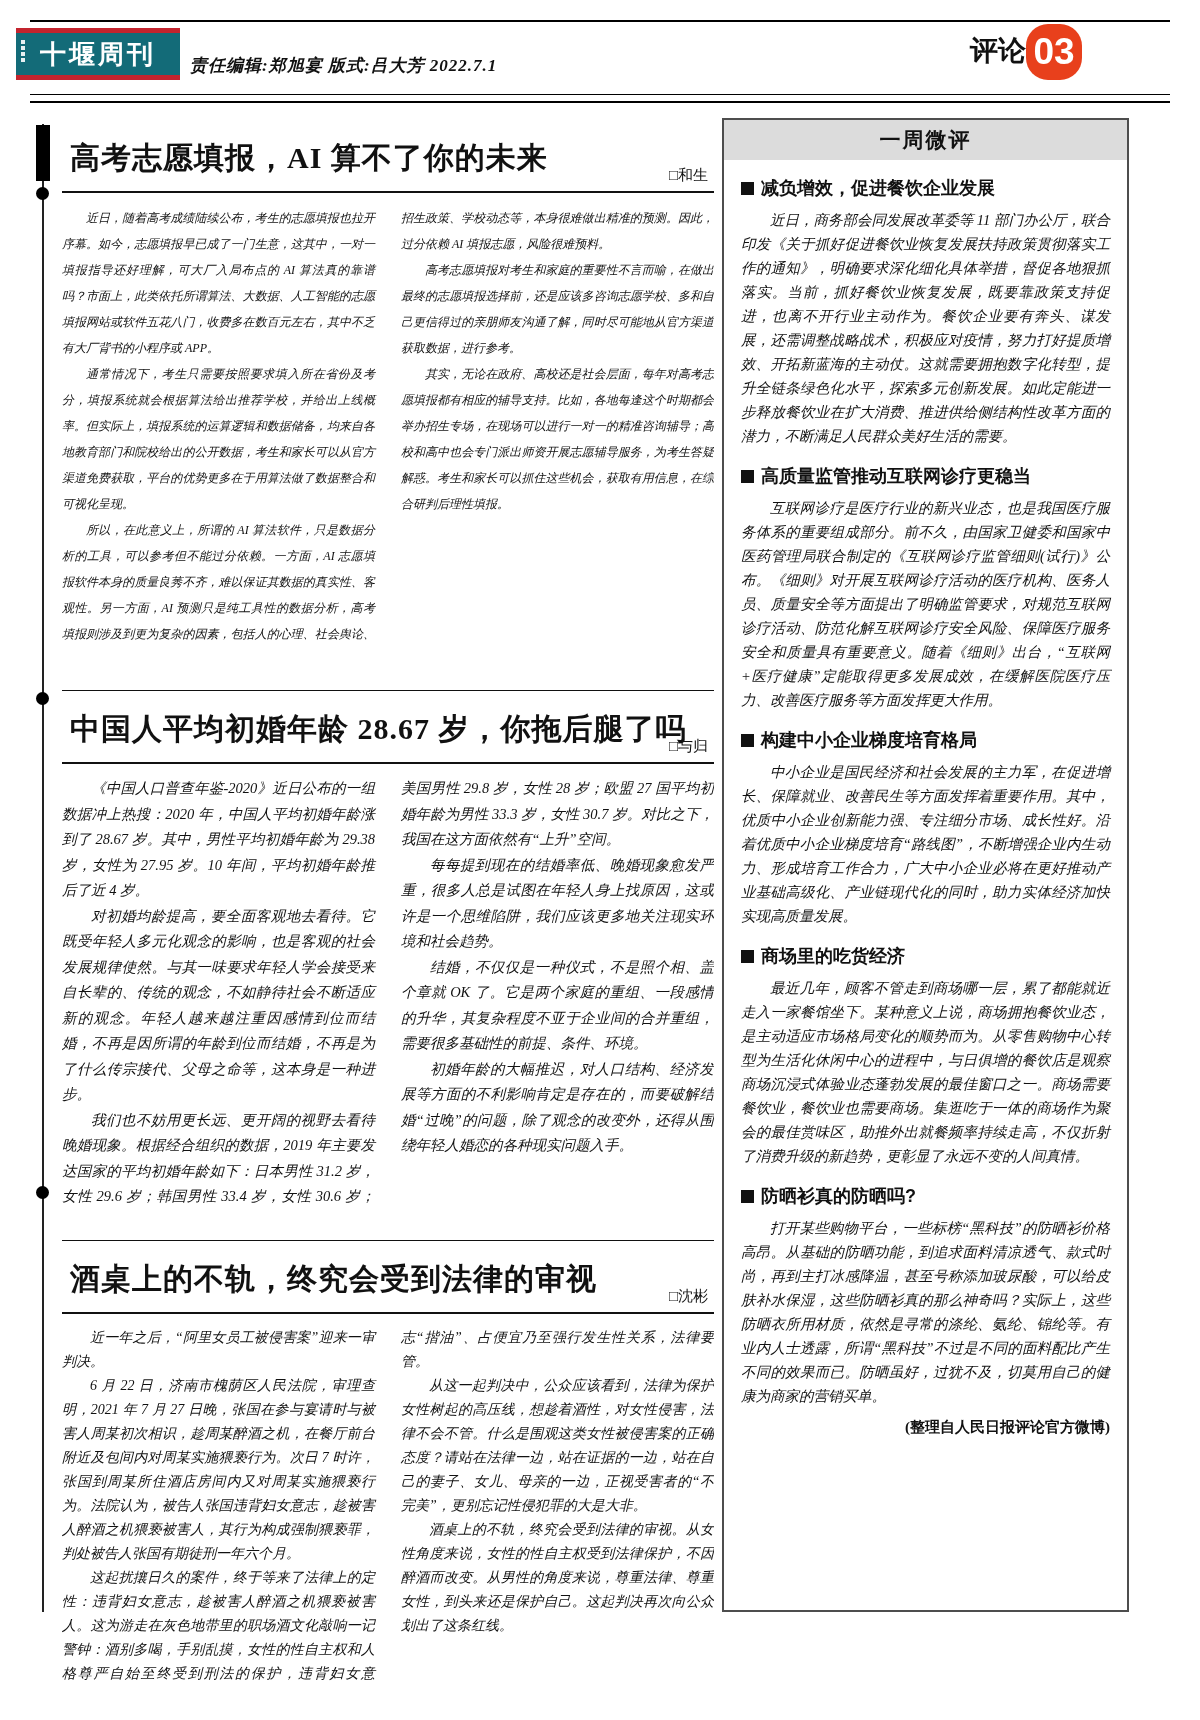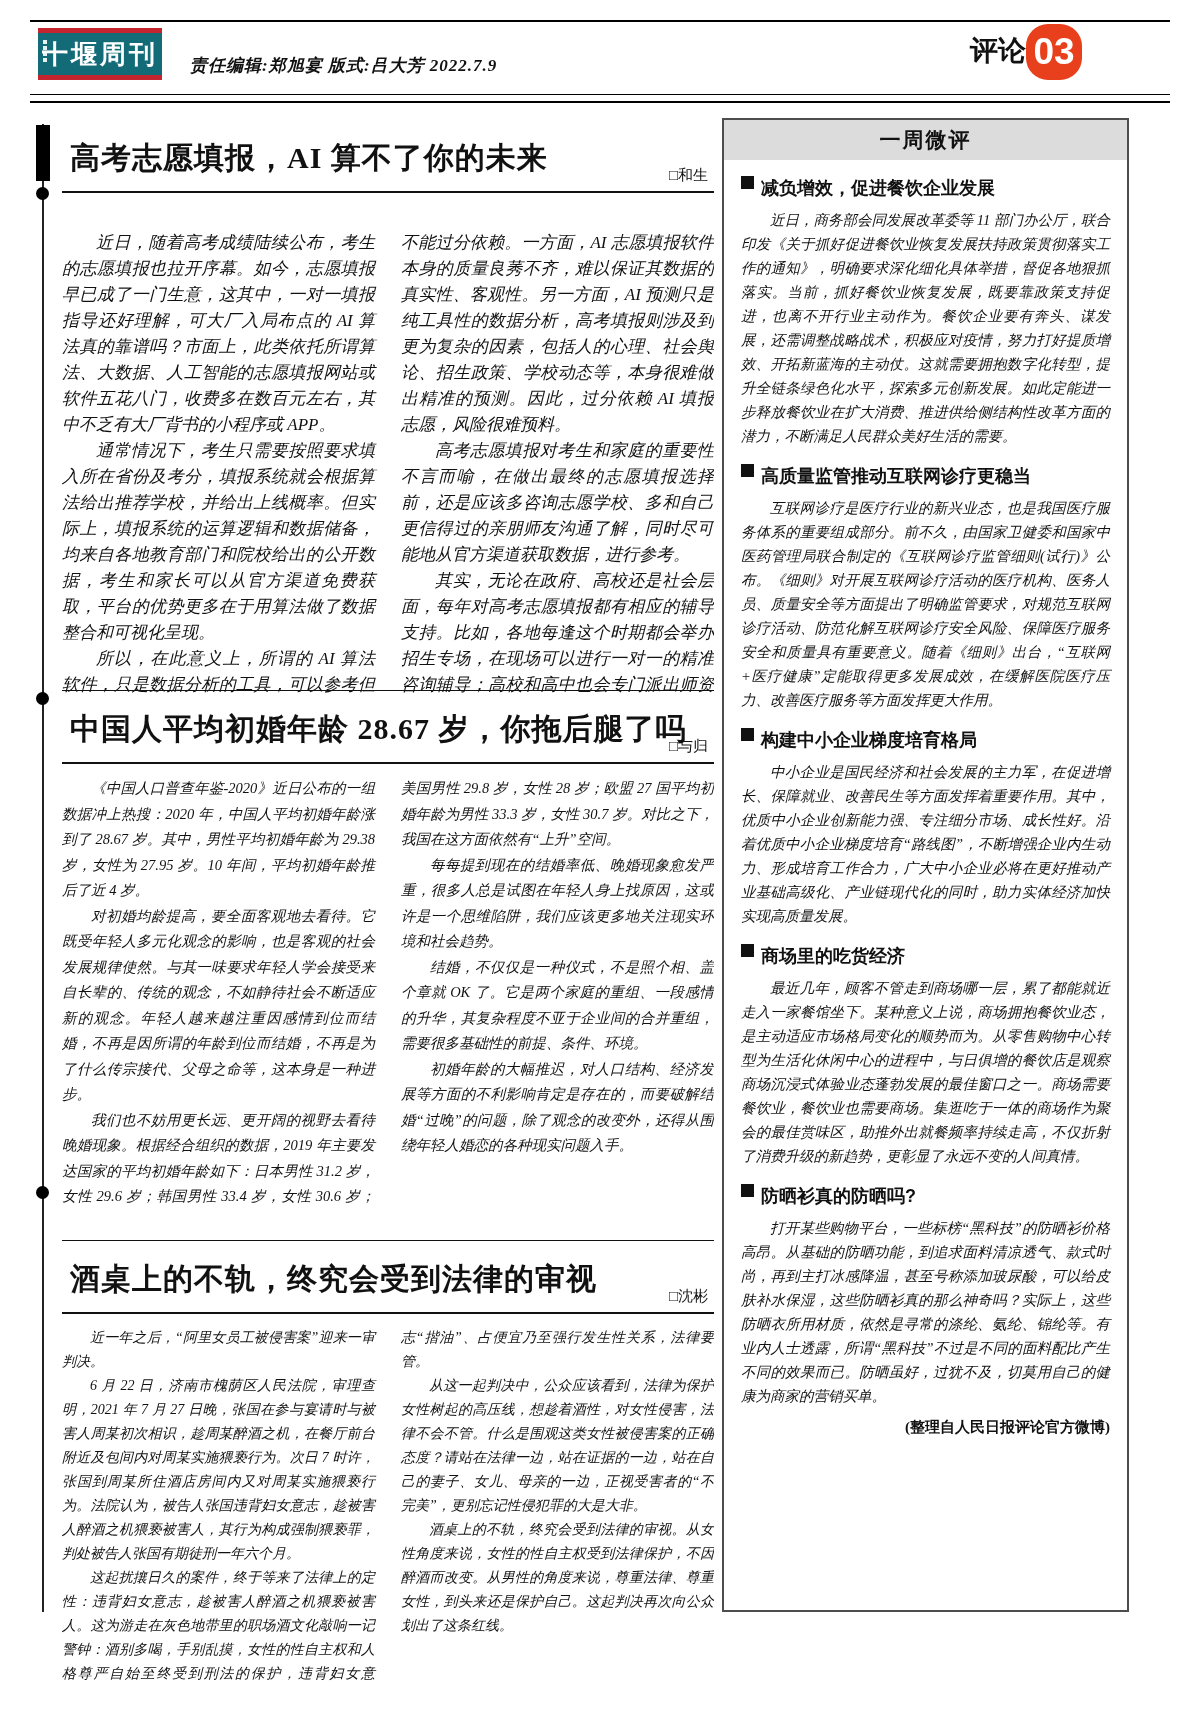--- a/index.html
+++ b/index.html
@@ -1,20 +1,20 @@
 <!DOCTYPE html>
 <html><head>
 <meta charset="utf-8">
 <style>
   html,body{margin:0;padding:0;background:#ffffff;}
   .page{position:relative;width:1200px;height:1720px;background:#fff;overflow:hidden;
         font-family:"Liberation Serif",serif;color:#111;}
   .top-rule{position:absolute;left:30px;top:20px;width:1140px;border-top:2px solid #000;}
   
-  .masthead{position:absolute;left:38px;top:28px;width:124px;height:52px;display:flex;flex-direction:column;}
+  .masthead{position:absolute;left:16px;top:28px;width:164px;height:52px;display:flex;flex-direction:column;}
   .mast-bar{height:5px;background:#c3242e;}
   .mast-main{flex:1;background:#136b78;color:#fff;display:flex;align-items:center;justify-content:center;
              font-family:"Liberation Sans",sans-serif;font-weight:bold;font-size:26px;letter-spacing:3px;position:relative;}
   .mast-marks{position:absolute;left:5px;top:7px;display:flex;flex-direction:column;gap:2px;}
   .mast-marks i{display:block;width:4px;height:4px;background:#fff;opacity:.9;}
   .header-meta{position:absolute;left:190px;top:54px;font-weight:bold;font-style:italic;font-size:17px;letter-spacing:1px;}
   .section-label{position:absolute;left:970px;top:32px;font-family:"Liberation Sans",sans-serif;font-weight:bold;font-size:28px;}
   .page-badge{position:absolute;left:1026px;top:24px;width:56px;height:56px;background:#e8401c;border-radius:22px;
               color:#fff;font-family:"Liberation Sans",sans-serif;font-weight:bold;font-size:37px;
               display:flex;align-items:center;justify-content:center;}
@@ -28,31 +28,31 @@
   
   .articles{position:absolute;left:62px;top:120px;width:652px;}
   .article{position:absolute;left:0;width:652px;}
   .art1{top:0;} .art2{top:570px;} .art3{top:1120px;}
   .titlebar{position:relative;border-bottom:2px solid #111;}
   .art2 .titlebar,.art3 .titlebar{border-top:1.5px solid #111;}
   .a-title{margin:0;padding:18px 0 12px 8px;font-size:30px;font-weight:bold;letter-spacing:1px;}
   .a-author{position:absolute;right:6px;bottom:6px;font-size:15px;}
   .a-body{column-count:2;column-gap:26px;column-fill:auto;text-align:justify;overflow:hidden;
           padding-top:12px;font-style:italic;}
-  .art1 .a-body{height:470px;font-size:17px;line-height:26px;margin-top:25px;}
+  .art1 .a-body{height:470px;font-size:12px;line-height:26px;}
   .art2 .a-body{height:442px;font-size:14.5px;line-height:25.5px;}
   .art3 .a-body{height:384px;font-size:14px;line-height:24px;}
   .a-body p{margin:0;text-indent:2em;}
   
   .sidebar{position:absolute;left:722px;top:118px;width:407px;height:1494px;border:2px solid #4d4d4d;
            box-sizing:border-box;background:#fff;overflow:hidden;}
   .sb-header{height:40px;background:#dcdcdc;display:flex;align-items:center;justify-content:center;
              font-family:"Liberation Sans",sans-serif;font-weight:bold;font-size:21px;letter-spacing:2px;}
   .sb-section{padding:0 17px;}
-  .sb-heading{display:flex;align-items:flex-start;gap:7px;margin:16px 0 8px 0;
+  .sb-heading{display:flex;align-items:center;gap:7px;margin:16px 0 8px 0;
               font-family:"Liberation Sans",sans-serif;font-weight:bold;font-size:18px;}
   .sb-sq{display:inline-block;width:13px;height:13px;background:#111;flex:0 0 auto;}
   .sb-text{margin:0;text-indent:2em;text-align:justify;font-size:14.5px;line-height:24px;font-style:italic;}
   .sb-footer{margin:10px 17px 0 0;text-align:right;font-weight:bold;font-size:15px;}
 </style>
 </head>
 <body>
 
 <div class="page">
   <div class="top-rule"></div>
@@ -64,21 +64,21 @@
           <i></i>
           <i></i>
           <i></i>
           <i></i>
         </span>
       <span>十堰周刊</span>
     </div>
     <div class="mast-bar"></div>
   </div>
 
-  <div class="header-meta">责任编辑:郑旭宴 版式:吕大芳 2022.7.9</div>
+  <div class="header-meta">责任编辑:郑旭宴 版式:吕大芳 2022.7.1</div>
   <div class="section-label">评论</div>
   <div class="page-badge">03</div>
   <div class="header-double-rule"></div>
 
   <div class="rail-line"></div>
   <div class="rail-bar"></div>
   <div class="rail-dot dot1"></div>
   <div class="rail-dot dot2"></div>
   <div class="rail-dot dot3"></div>
 

